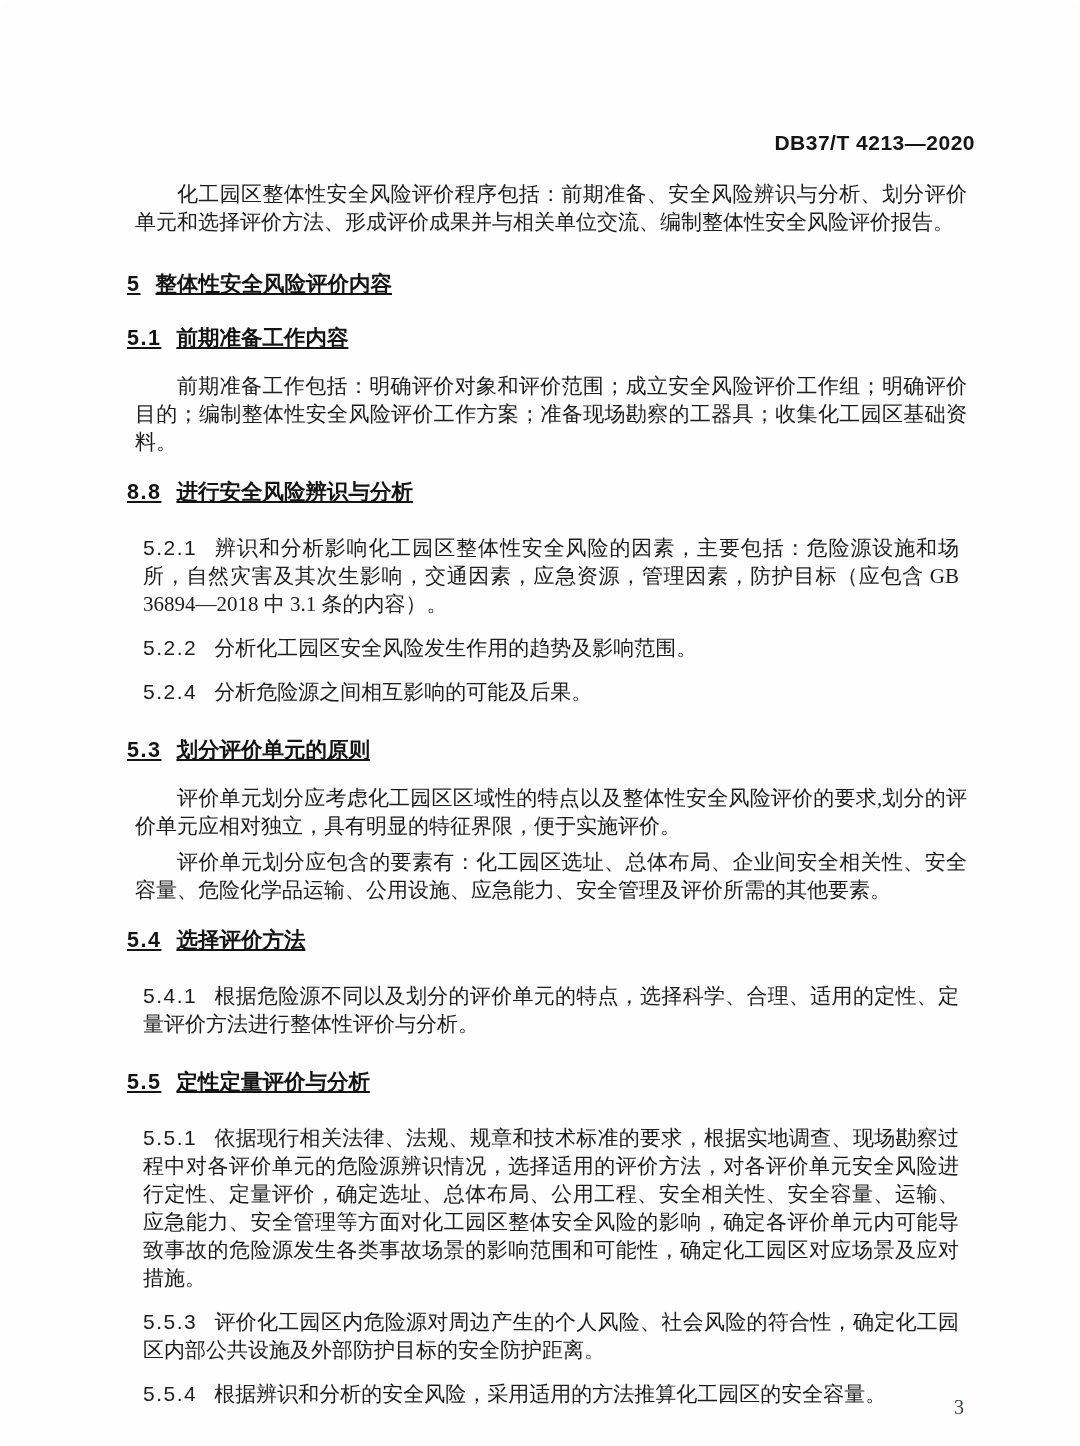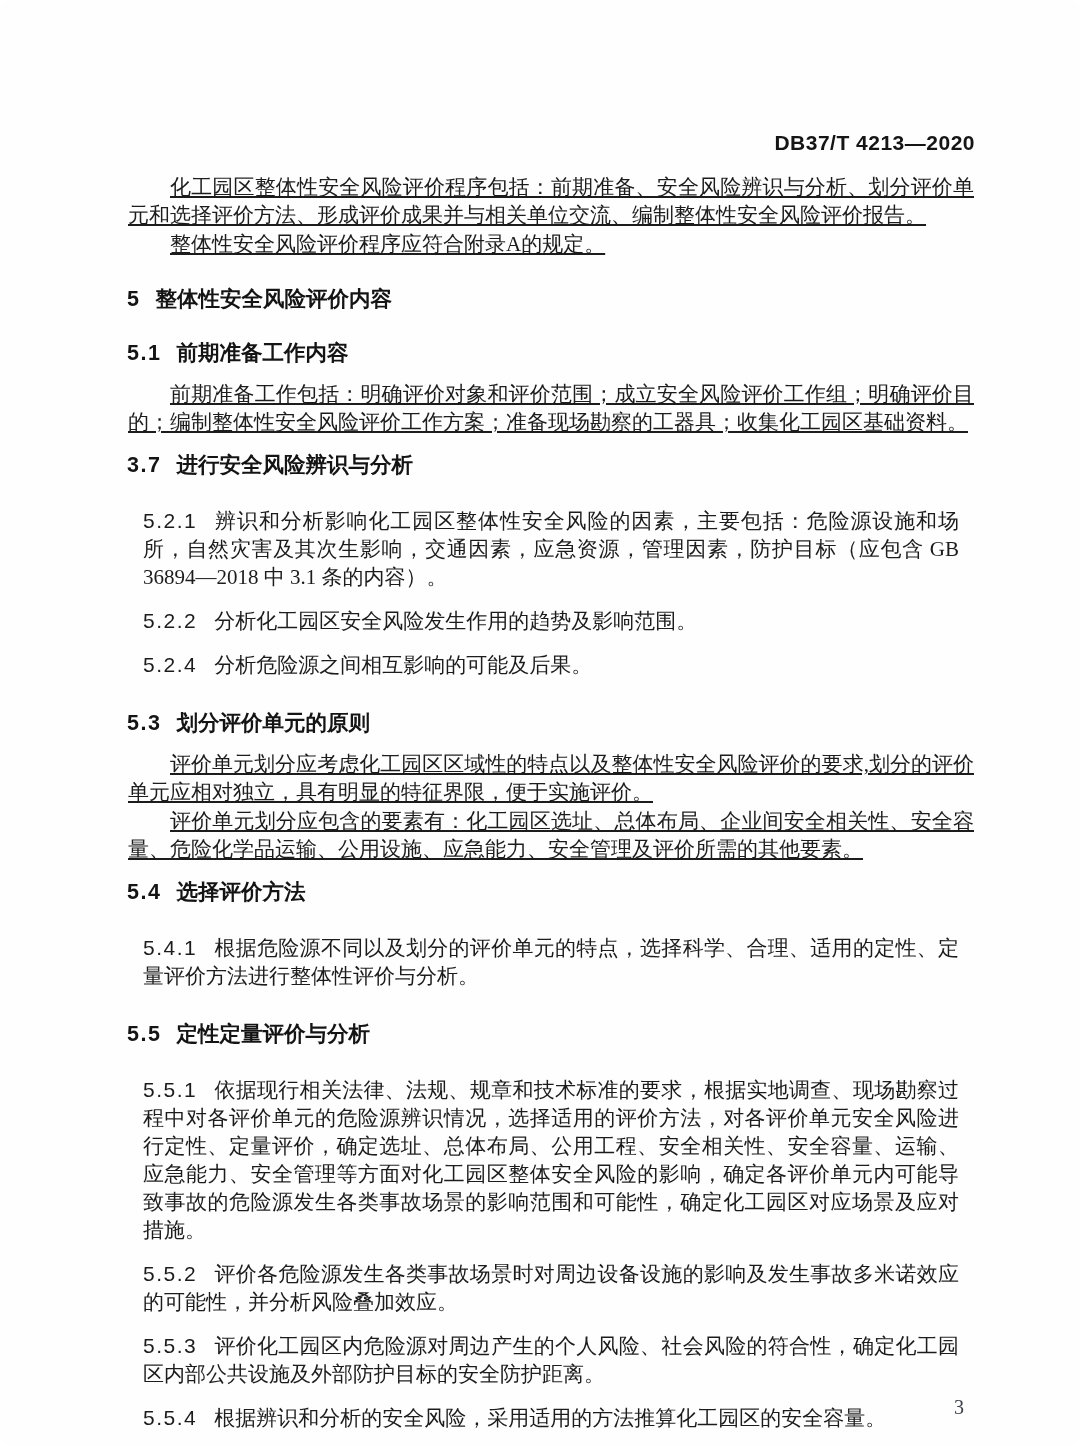--- a/index.html
+++ b/index.html
@@ -26,42 +26,42 @@
   .content {
     position:absolute;
     left:127px;
     top:172px;
     width:848px;
     font-size:21px;
     line-height:28px;
     text-align:justify;
   }
   .para {
-    margin:1px;
+    margin:8px;
     text-indent:2em;
-    text-decoration:underline;
   }
   .clause {
     margin:16px;
   }
   .clause-num {
     font-family:"Liberation Sans","DejaVu Sans",sans-serif;
     letter-spacing:1.5px;
     margin-right:17px;
     white-space:nowrap;
   }
   .heading {
     font-family:"Liberation Sans","DejaVu Sans",sans-serif;
     font-weight:bold;
     font-size:21.5px;
     line-height:28px;
     margin:0;
     padding:14px 0 12px 0;
     text-align:left;
     color:#141414;
+    text-decoration:underline;
   }
   .heading.level1 { padding-top:26px; padding-bottom:12px; }
   .heading .h-num { margin-right:15px; letter-spacing:1.5px; }
   .page-number {
     position:absolute;
     top:1396px;
     right:116px;
     font-size:20px;
     color:#3a3f46;
   }
@@ -69,47 +69,45 @@
 </head>
 <body>
 
 <div class="page">
 
   <div class="doc-number">DB37/T 4213—2020</div>
 
   <div class="content">
 
     <p class="para">化工园区整体性安全风险评价程序包括：前期准备、安全风险辨识与分析、划分评价单元和选择评价方法、形成评价成果并与相关单位交流、编制整体性安全风险评价报告。</p>
-    <p class="para">整体性安全风险评价程序应符合附录A的规定。</p>
 
     <h2 class="heading level1"><span class="h-num">5</span><span>整体性安全风险评价内容</span></h2>
 
     <h3 class="heading"><span class="h-num">5.1</span><span>前期准备工作内容</span></h3>
 
     <p class="para">前期准备工作包括：明确评价对象和评价范围；成立安全风险评价工作组；明确评价目的；编制整体性安全风险评价工作方案；准备现场勘察的工器具；收集化工园区基础资料。</p>
 
-    <h3 class="heading"><span class="h-num">3.7</span><span>进行安全风险辨识与分析</span></h3>
+    <h3 class="heading"><span class="h-num">8.8</span><span>进行安全风险辨识与分析</span></h3>
 
     <p class="clause"><span class="clause-num">5.2.1</span><span>辨识和分析影响化工园区整体性安全风险的因素，主要包括：危险源设施和场所，自然灾害及其次生影响，交通因素，应急资源，管理因素，防护目标（应包含 GB 36894—2018 中 3.1 条的内容）。</span></p>
     <p class="clause"><span class="clause-num">5.2.2</span><span>分析化工园区安全风险发生作用的趋势及影响范围。</span></p>
     <p class="clause"><span class="clause-num">5.2.4</span><span>分析危险源之间相互影响的可能及后果。</span></p>
 
     <h3 class="heading"><span class="h-num">5.3</span><span>划分评价单元的原则</span></h3>
 
     <p class="para">评价单元划分应考虑化工园区区域性的特点以及整体性安全风险评价的要求,划分的评价单元应相对独立，具有明显的特征界限，便于实施评价。</p>
     <p class="para">评价单元划分应包含的要素有：化工园区选址、总体布局、企业间安全相关性、安全容量、危险化学品运输、公用设施、应急能力、安全管理及评价所需的其他要素。</p>
 
     <h3 class="heading"><span class="h-num">5.4</span><span>选择评价方法</span></h3>
 
     <p class="clause"><span class="clause-num">5.4.1</span><span>根据危险源不同以及划分的评价单元的特点，选择科学、合理、适用的定性、定量评价方法进行整体性评价与分析。</span></p>
 
     <h3 class="heading"><span class="h-num">5.5</span><span>定性定量评价与分析</span></h3>
 
     <p class="clause"><span class="clause-num">5.5.1</span><span>依据现行相关法律、法规、规章和技术标准的要求，根据实地调查、现场勘察过程中对各评价单元的危险源辨识情况，选择适用的评价方法，对各评价单元安全风险进行定性、定量评价，确定选址、总体布局、公用工程、安全相关性、安全容量、运输、应急能力、安全管理等方面对化工园区整体安全风险的影响，确定各评价单元内可能导致事故的危险源发生各类事故场景的影响范围和可能性，确定化工园区对应场景及应对措施。</span></p>
-    <p class="clause"><span class="clause-num">5.5.2</span><span>评价各危险源发生各类事故场景时对周边设备设施的影响及发生事故多米诺效应的可能性，并分析风险叠加效应。</span></p>
     <p class="clause"><span class="clause-num">5.5.3</span><span>评价化工园区内危险源对周边产生的个人风险、社会风险的符合性，确定化工园区内部公共设施及外部防护目标的安全防护距离。</span></p>
     <p class="clause"><span class="clause-num">5.5.4</span><span>根据辨识和分析的安全风险，采用适用的方法推算化工园区的安全容量。</span></p>
 
   </div>
 
   <div class="page-number">3</div>
 
 </div>
 
 </body></html>

